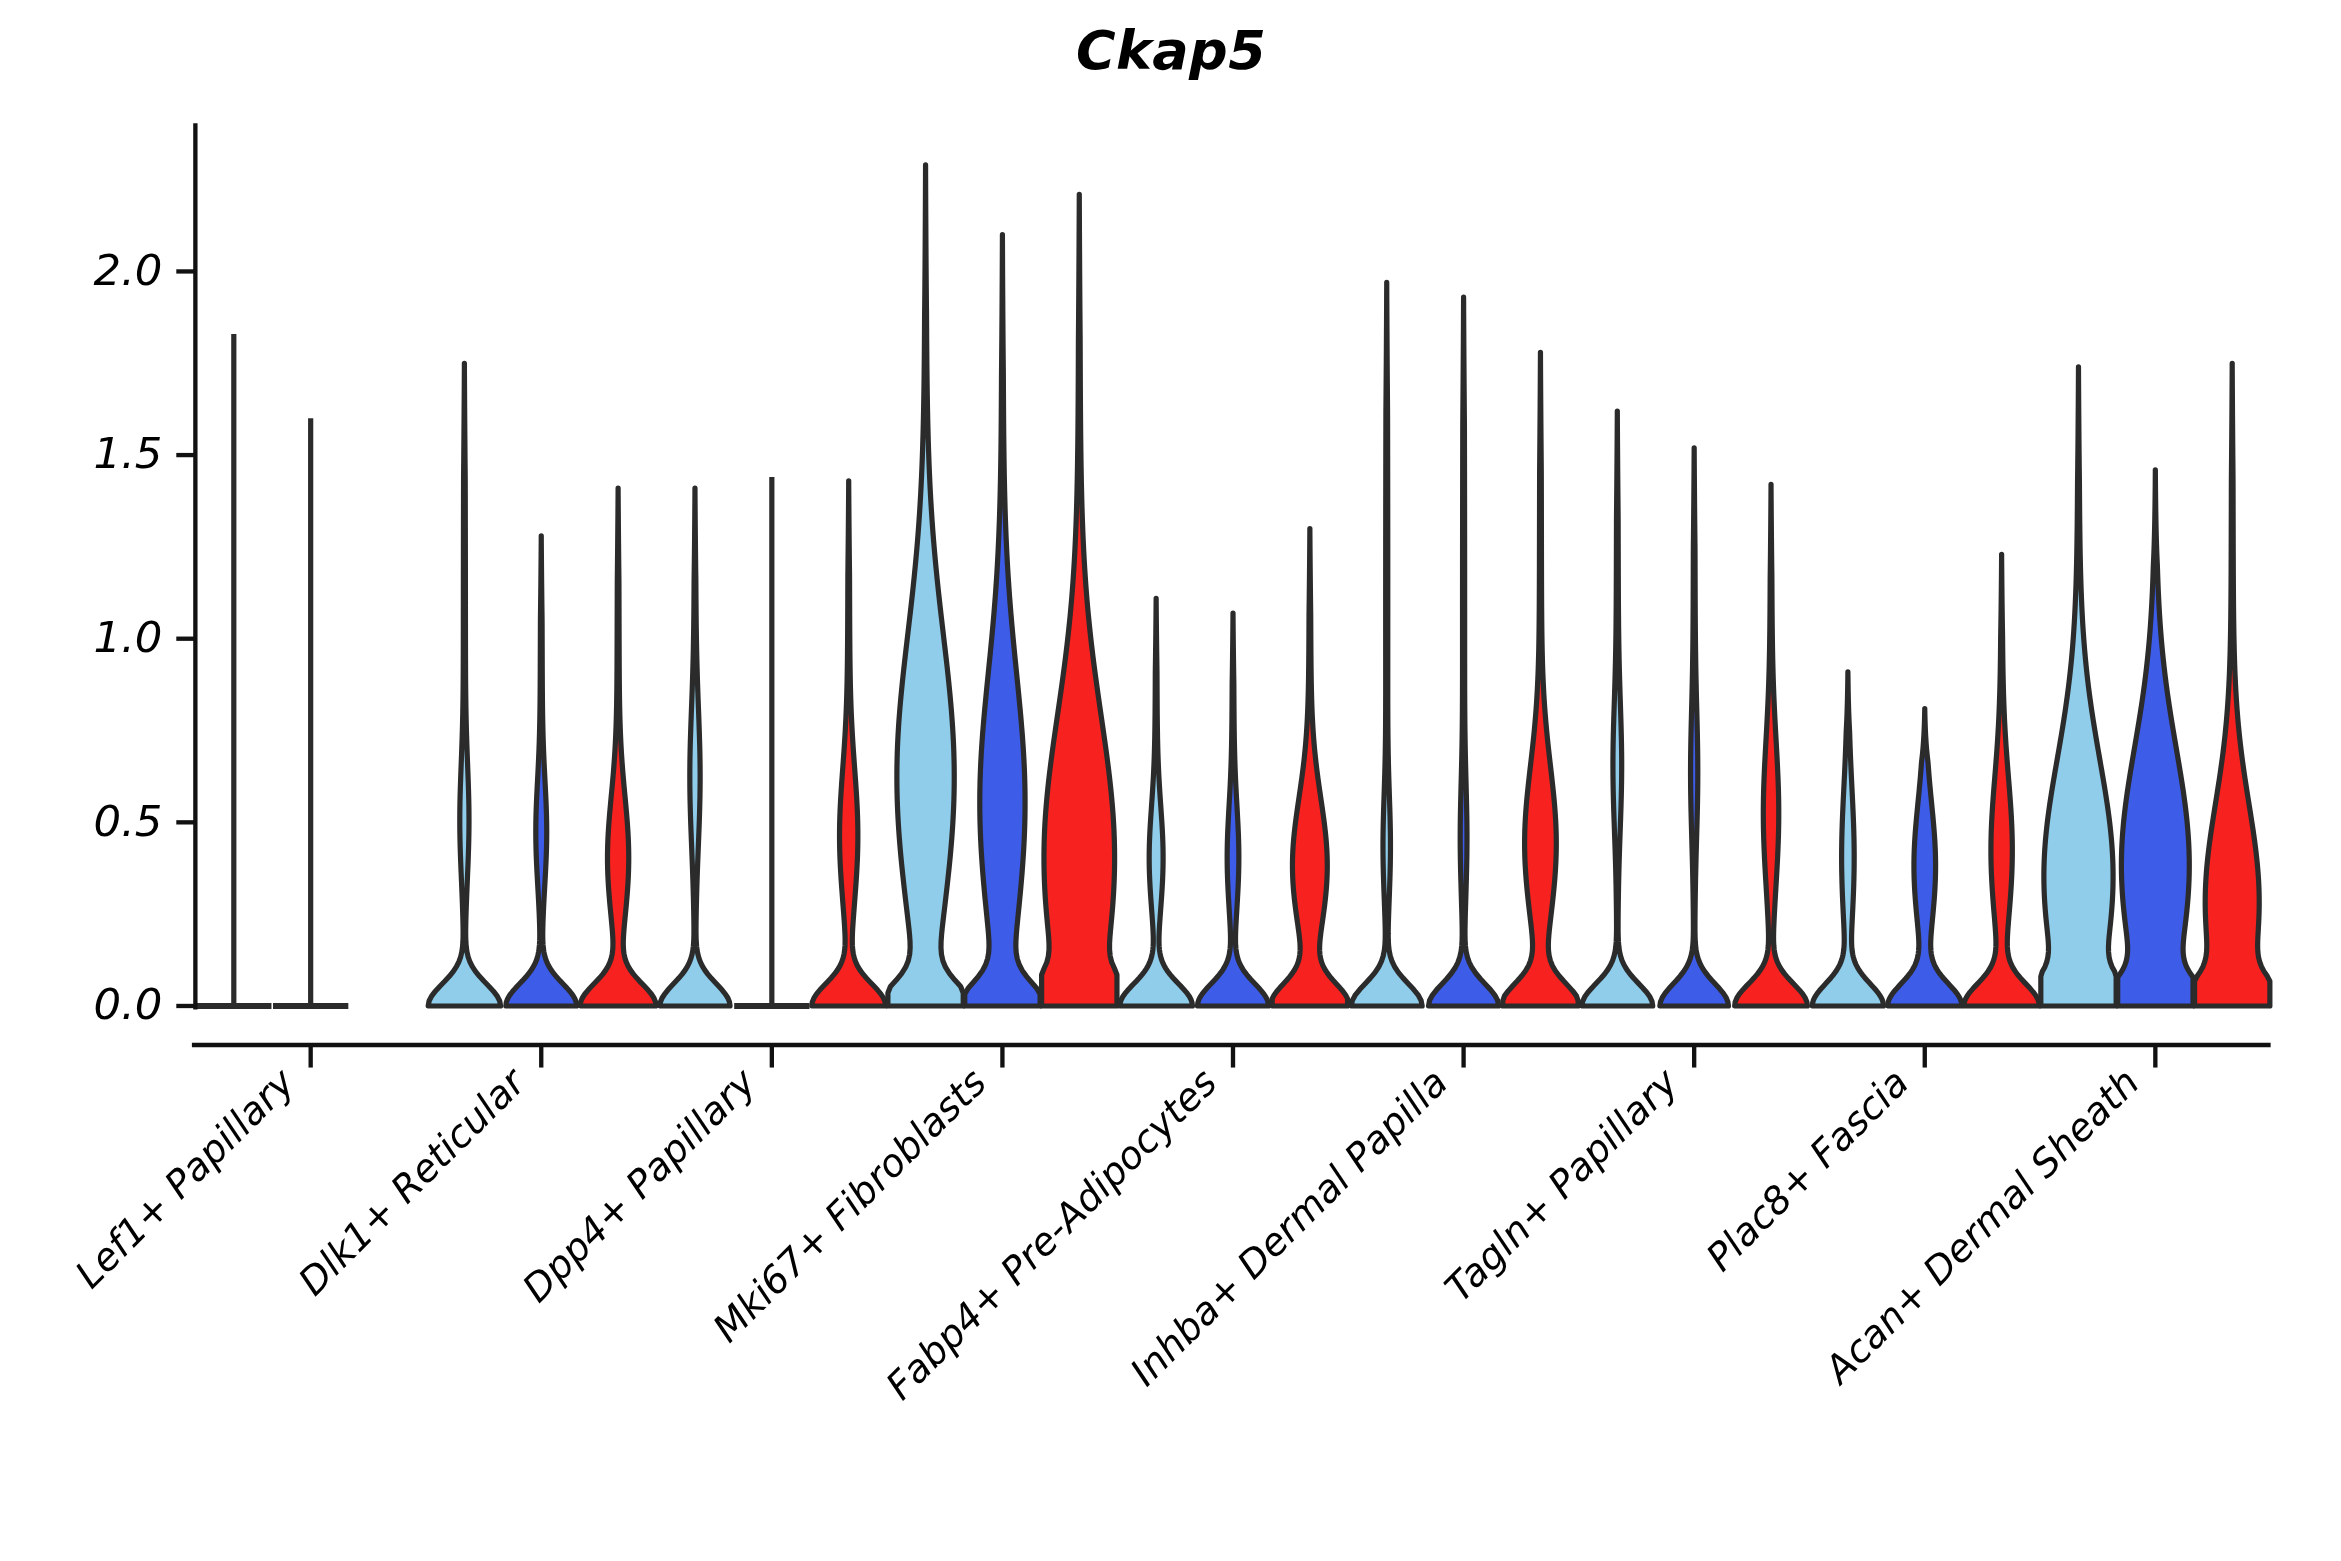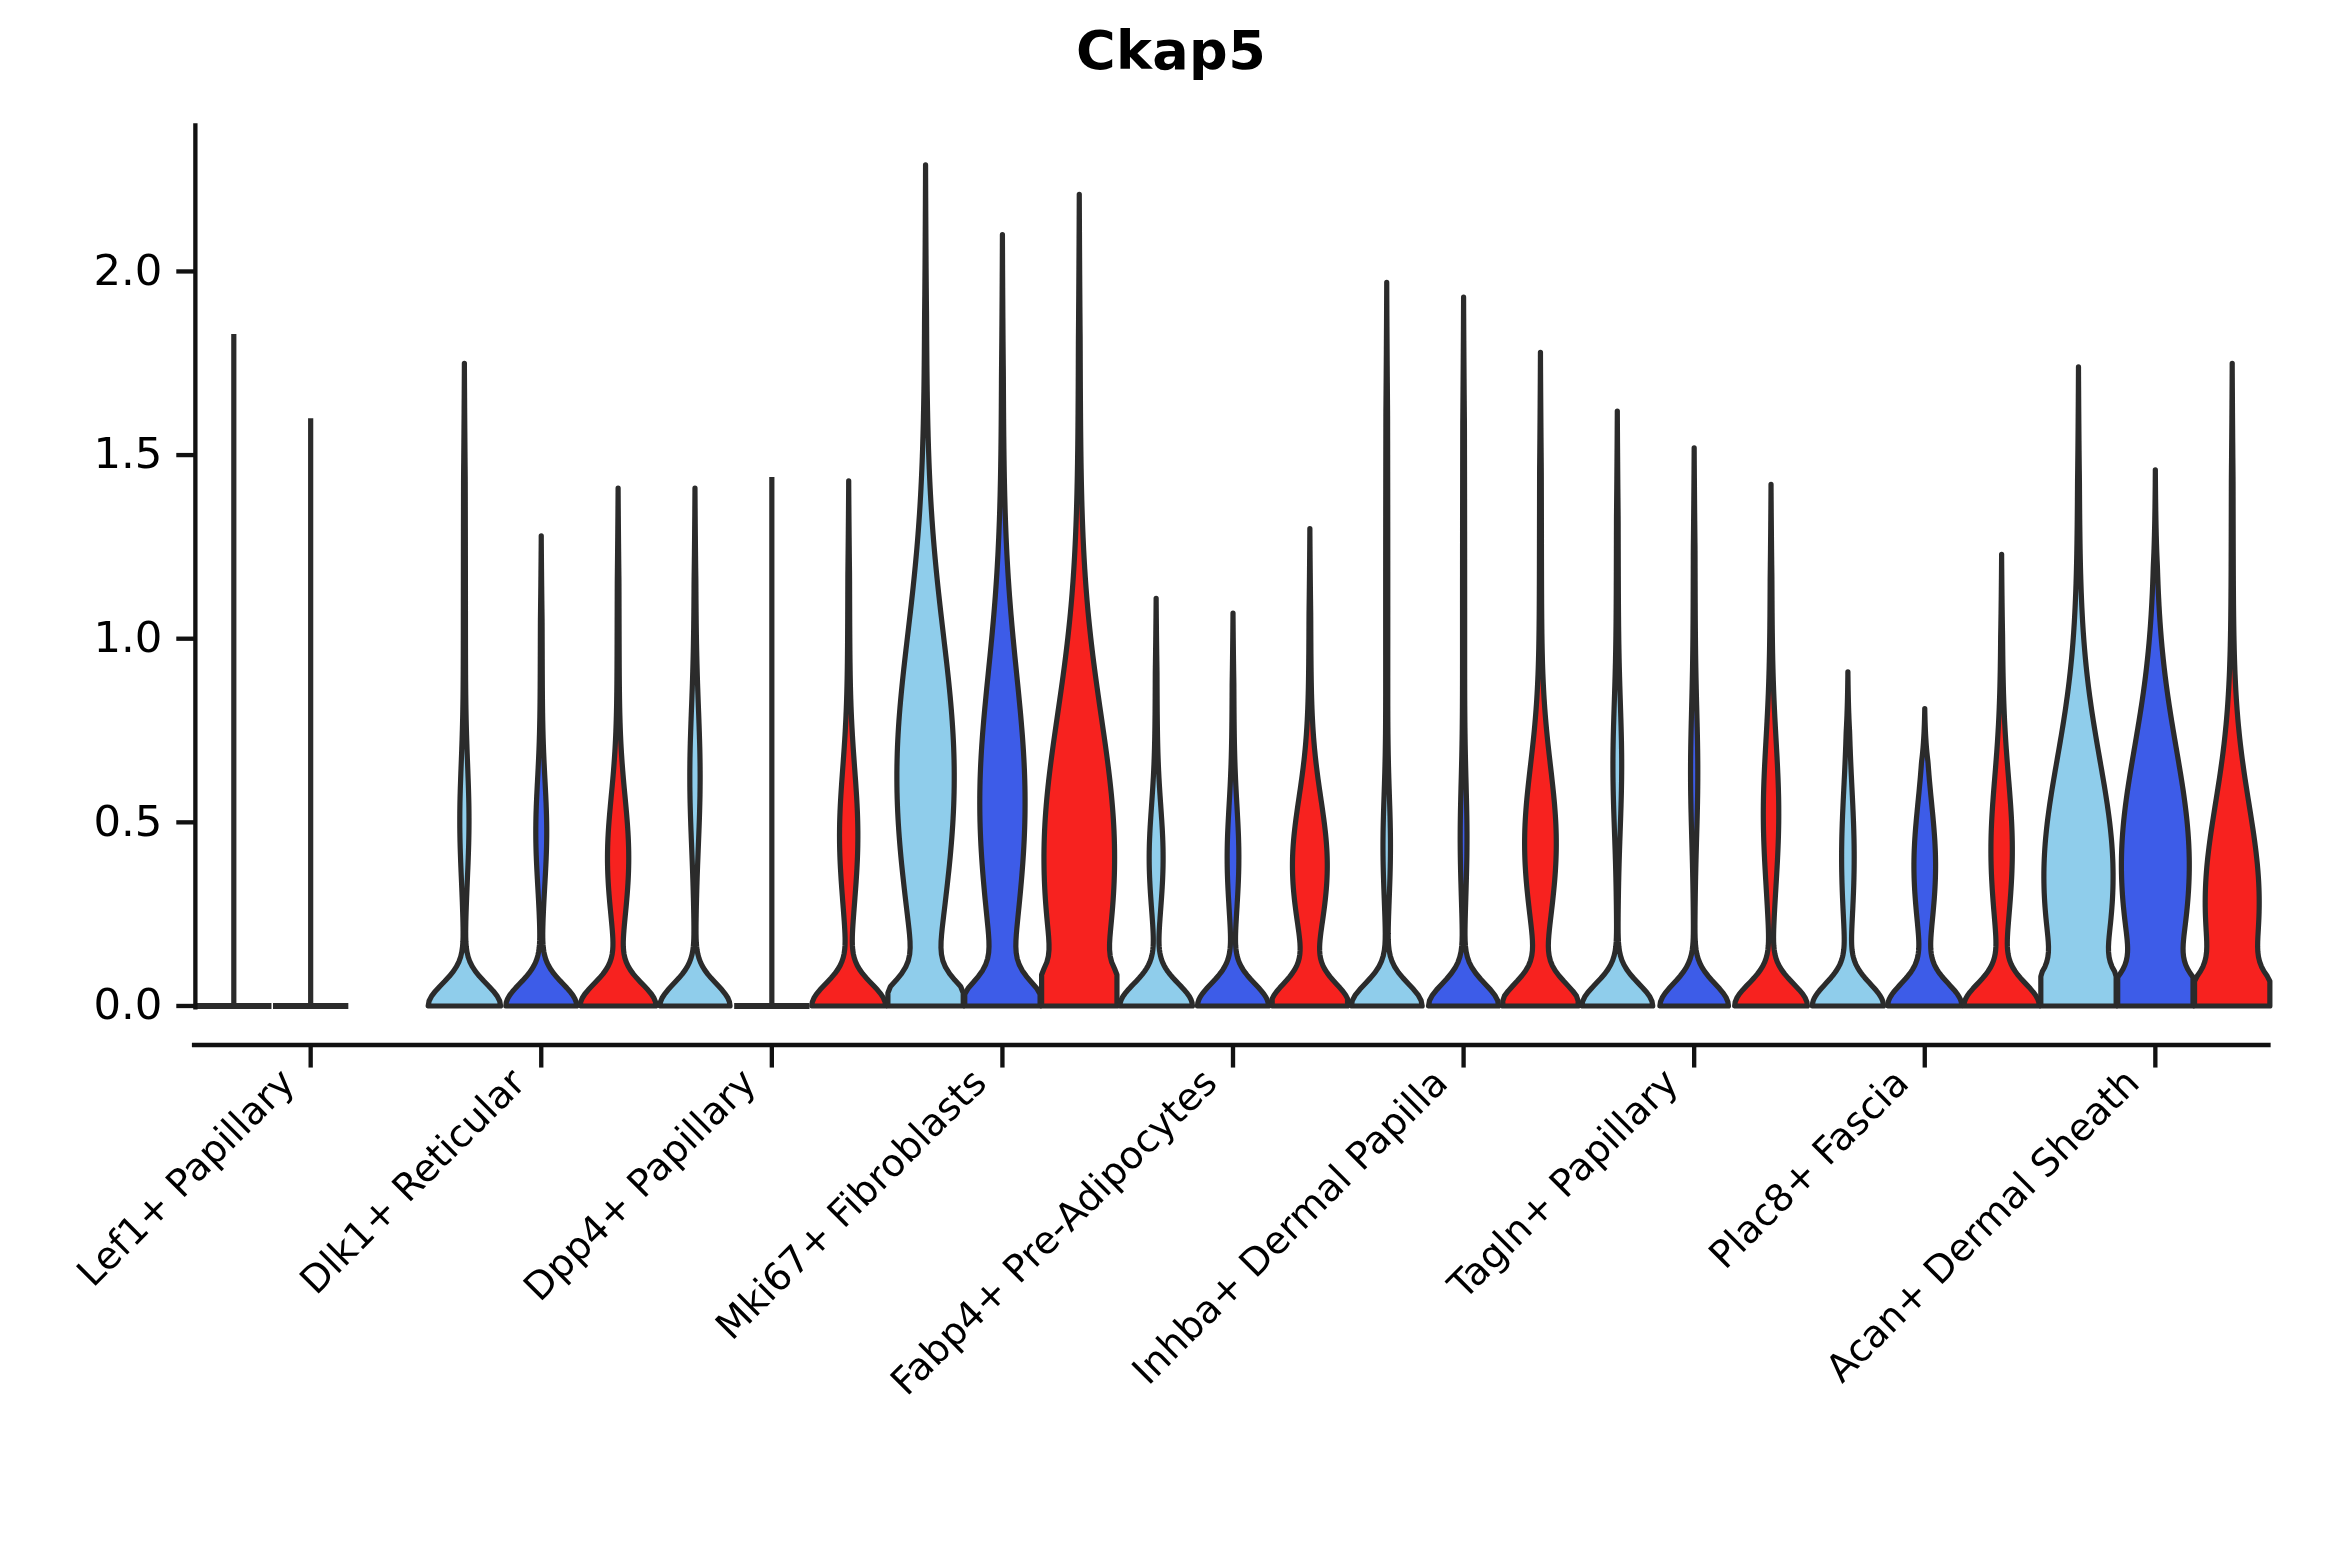--- a/index.html
+++ b/index.html
@@ -1,17 +1,17 @@
 <!DOCTYPE html>
 <html style="font-size:14px"><head>
 <meta charset="utf-8">
 <style>
   html,body{margin:0;padding:0;background:#ffffff;}
   body{width:2342px;height:1561px;font-family:"DejaVu Sans",sans-serif;overflow:hidden;}
-  #root{position:relative;width:2342px;height:1561px;background:#ffffff;}
+  #root{position:relative;width:2342px;height:1561px;background:#ffffff;font-style:italic;}
   #plot-title{
     position:absolute;left:0;top:19px;width:2342px;text-align:center;
     font-family:"DejaVu Sans",sans-serif;font-weight:bold;font-size:54px;color:#000;
     letter-spacing:0.4px;
   }
   #ylabel-wrap{position:absolute;left:-252px;top:312px;width:694px;height:87px;}
   svg#canvas{position:absolute;left:0;top:0;}
   .ytick-label{font-family:"DejaVu Sans",sans-serif;font-size:50px;fill:#000;text-anchor:end;dominant-baseline:middle;}
   .xtick-label{font-family:"DejaVu Sans",sans-serif;font-size:44px;fill:#000;}
   .spine{stroke:#111;stroke-width:5;fill:none;stroke-linecap:butt;}

